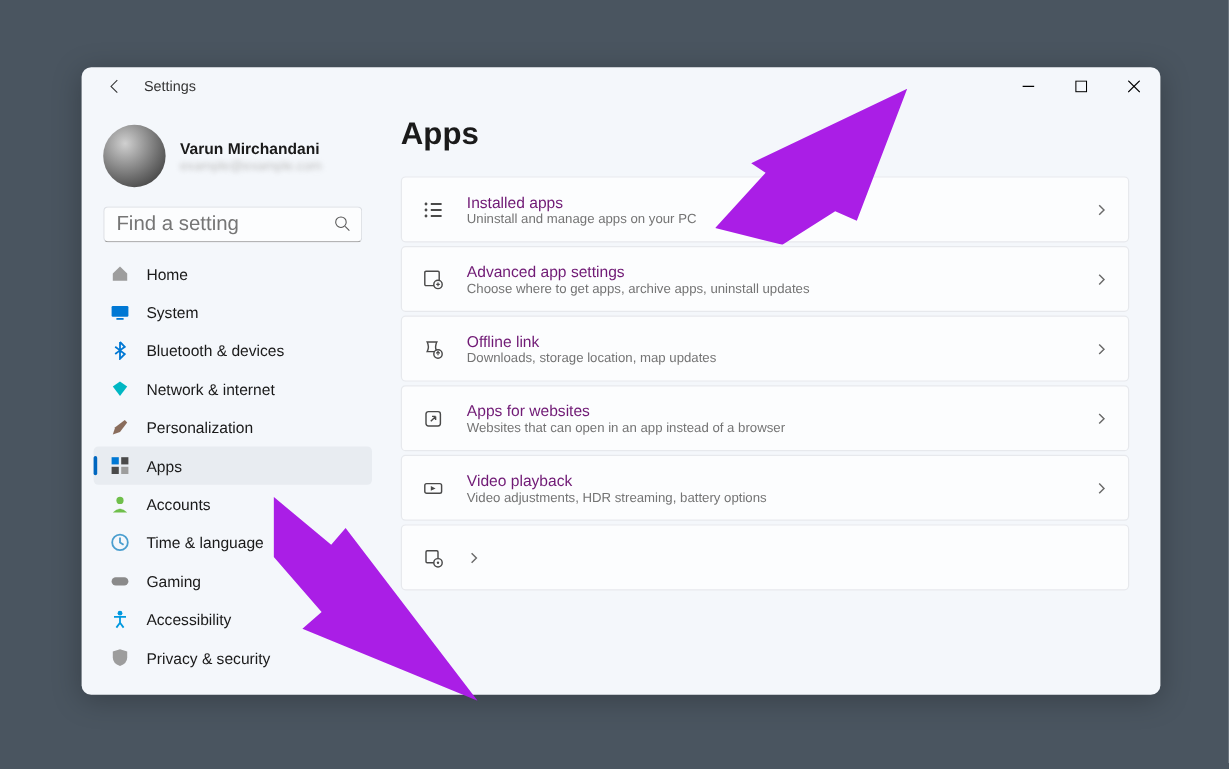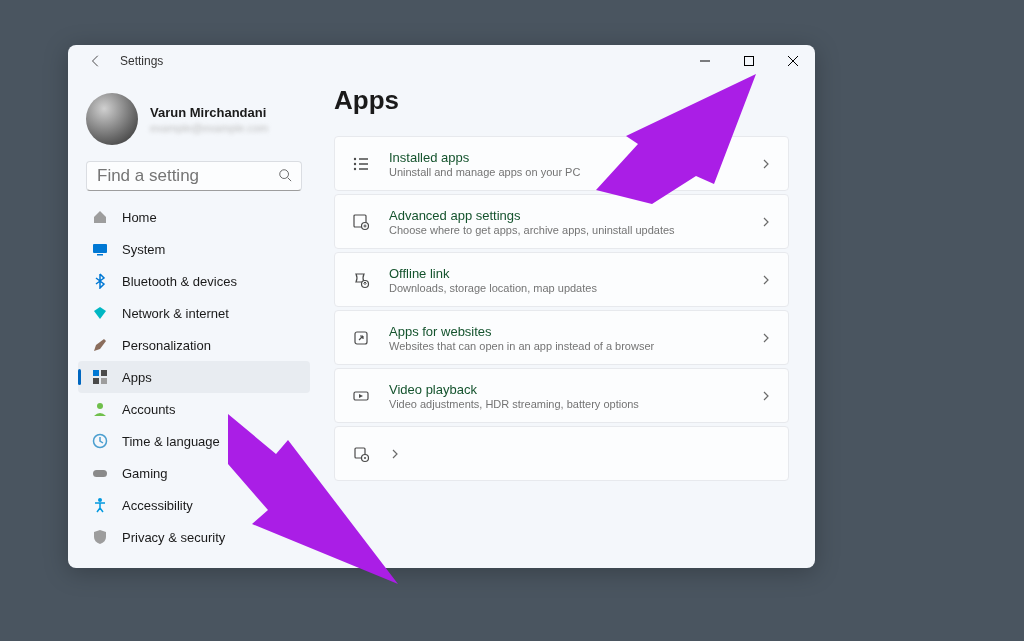--- a/index.html
+++ b/index.html
@@ -9,22 +9,22 @@
     width: 1024px;
     height: 641px;
     overflow: hidden;
     position: relative;
     font-size: 13px;
     color: #1a1a1a;
   }
   .window {
     position: absolute;
     left: 68px;
-    top: 45px;
-    width: 747px;
+    top: 56px;
+    width: 899px;
     height: 523px;
     background: #f4f7fb;
     border-radius: 8px;
     box-shadow: 0 4px 24px rgba(0,0,0,0.25);
     overflow: hidden;
     display: flex;
     flex-direction: column;
   }
   .titlebar {
     height: 32px;
@@ -164,21 +164,21 @@
   .card-icon {
     width: 20px;
     height: 20px;
     display: flex;
     align-items: center;
     justify-content: center;
     color: #4a4a4a;
     flex-shrink: 0;
   }
   .card-text { flex: 1; }
-  .card-title { font-size: 13px; color: #14532d; }
+  .card-title { font-size: 13px; color: #701a75; }
   .card-sub { font-size: 11px; color: #747474; margin-top: 1px; }
   .chevron { color: #6a6a6a; flex-shrink: 0; }
 
   .arrow {
     position: absolute;
     color: #aa1ee6;
     pointer-events: none;
     z-index: 10;
   }
   .arrow1 { left: 596px; top: 74px; width: 170px; height: 130px; }

